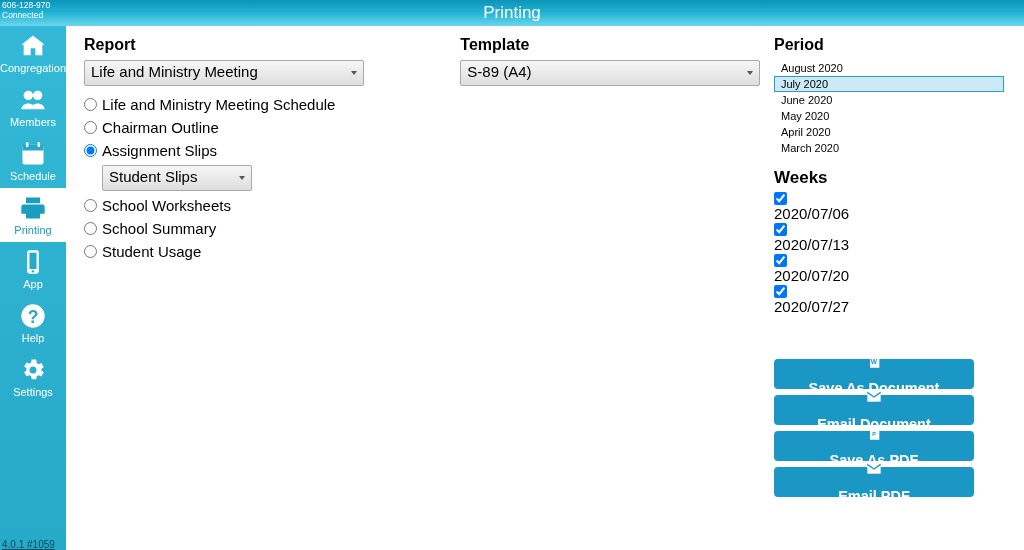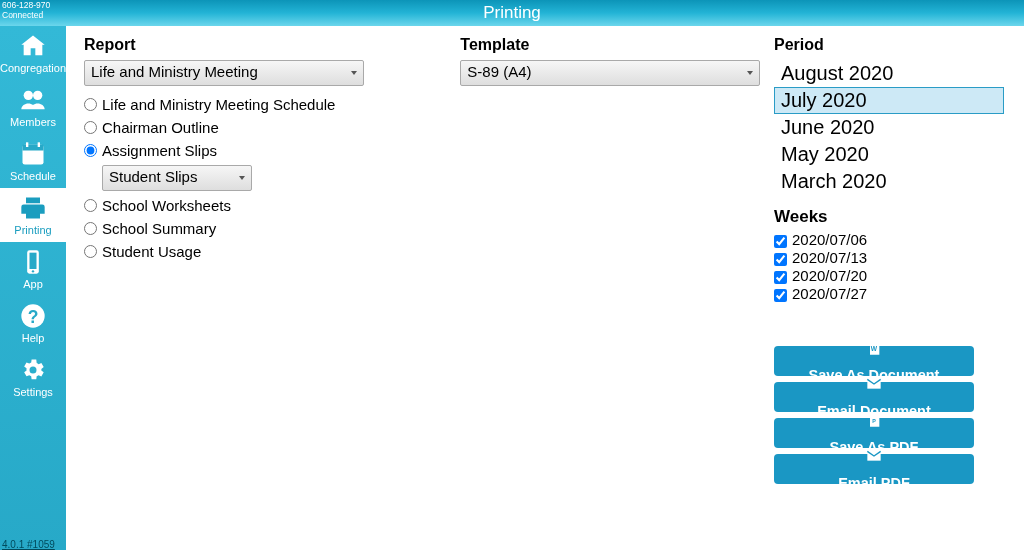--- a/index.html
+++ b/index.html
@@ -100,29 +100,29 @@
   .radio-list { margin-top: 10px; }
   .radio-row { display: flex; align-items: center; margin: 6px 0; cursor: pointer; }
   .radio-row input[type=radio] { margin: 0 5px 0 0; }
   .radio-row.sub { margin-left: 0; }
 
   .period-list { margin-top: 4px; }
   .period-item {
     padding: 1px 6px;
     border: 1px solid transparent;
     cursor: pointer;
-    font-size: 20px;
+    font-size: 11px;
   }
   .period-item.selected {
     background: #cde9f6;
     border: 1px solid #2a9cc6;
   }
 
   .weeks-head { font-weight: 700; font-size: 17px; margin-top: 12px; margin-bottom: 4px; }
-  .week-row { display: flex; align-items: flex-end; font-size: 15px; margin: 1px 0; }
+  .week-row { display: flex; align-items: flex-start; font-size: 15px; margin: 1px 0; flex-direction: column; }
   .week-row input { margin: 0 5px 0 0; }
 
   .btn-col { margin-top: 44px; display: flex; flex-direction: column; gap: 6px; }
   .btn {
     background: #1a97c4;
     color: #fff;
     border: none;
     border-radius: 4px;
     height: 30px;
     font-size: 14.5px;
@@ -274,20 +274,21 @@
       </div>
     </div>
 
     <div class="col-period">
       <div class="sec-head">Period</div>
       <div class="period-list">
         <div class="period-item">August 2020</div>
         <div class="period-item selected">July 2020</div>
         <div class="period-item">June 2020</div>
         <div class="period-item">May 2020</div>
+        <div class="period-item">April 2020</div>
         <div class="period-item">March 2020</div>
       </div>
 
       <div class="weeks-head">Weeks</div>
       <div>
         <label class="week-row">
           <input type="checkbox" checked="" style="">
           <span>2020/07/06</span>
         </label>
         <label class="week-row">

